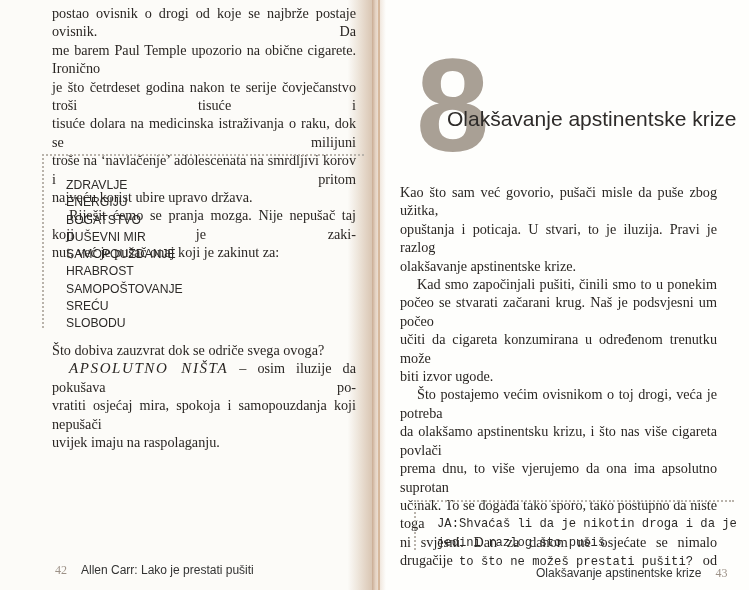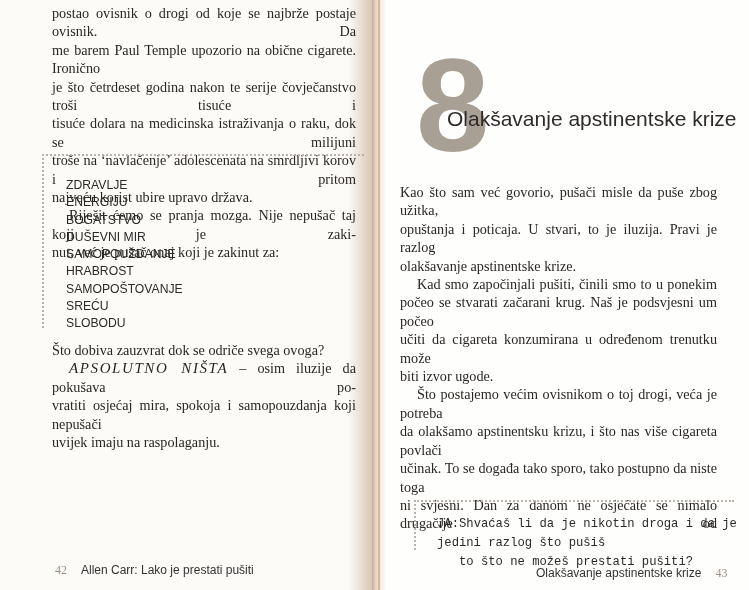--- a/index.html
+++ b/index.html
@@ -149,20 +149,21 @@
   </div>
   <div>
     <span class="just indent">Kad smo započinjali pušiti, činili smo to u ponekim</span>
     <span class="just">počeo se stvarati začarani krug. Naš je podsvjesni um počeo</span>
     <span class="just">učiti da cigareta konzumirana u određenom trenutku može</span>
     <span class="para-line">biti izvor ugode.</span>
   </div>
   <div>
     <span class="just indent">Što postajemo većim ovisnikom o toj drogi, veća je potreba</span>
     <span class="just">da olakšamo apstinentsku krizu, i što nas više cigareta povlači</span>
+    <span class="just">prema dnu, to više vjerujemo da ona ima apsolutno suprotan</span>
     <span class="just">učinak. To se događa tako sporo, tako postupno da niste toga</span>
     <span class="just">ni svjesni. Dan za danom ne osjećate se nimalo drugačije od</span>
 
   </div>
 
 </div>
 
 <div class="dotted-box-right"></div>
 <div class="dialog">
   <span class="speaker">JA:</span><span>Shvaćaš li da je nikotin droga i da je jedini razlog što pušiš</span>

